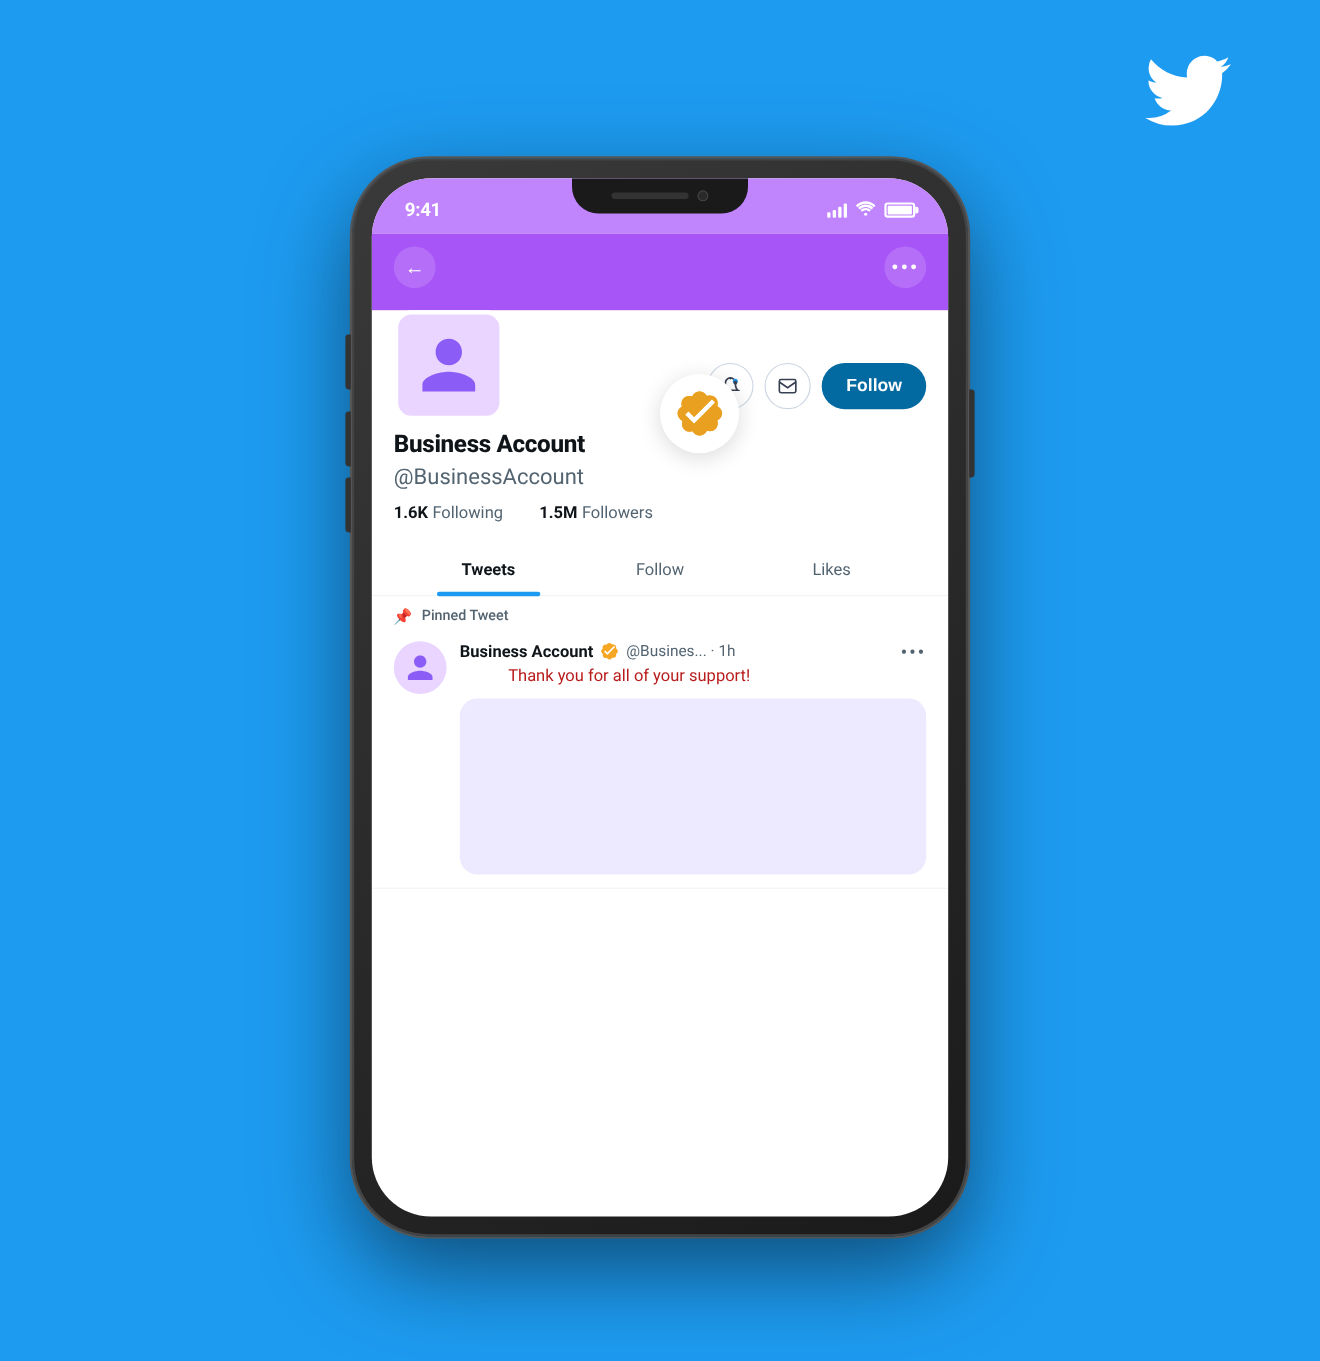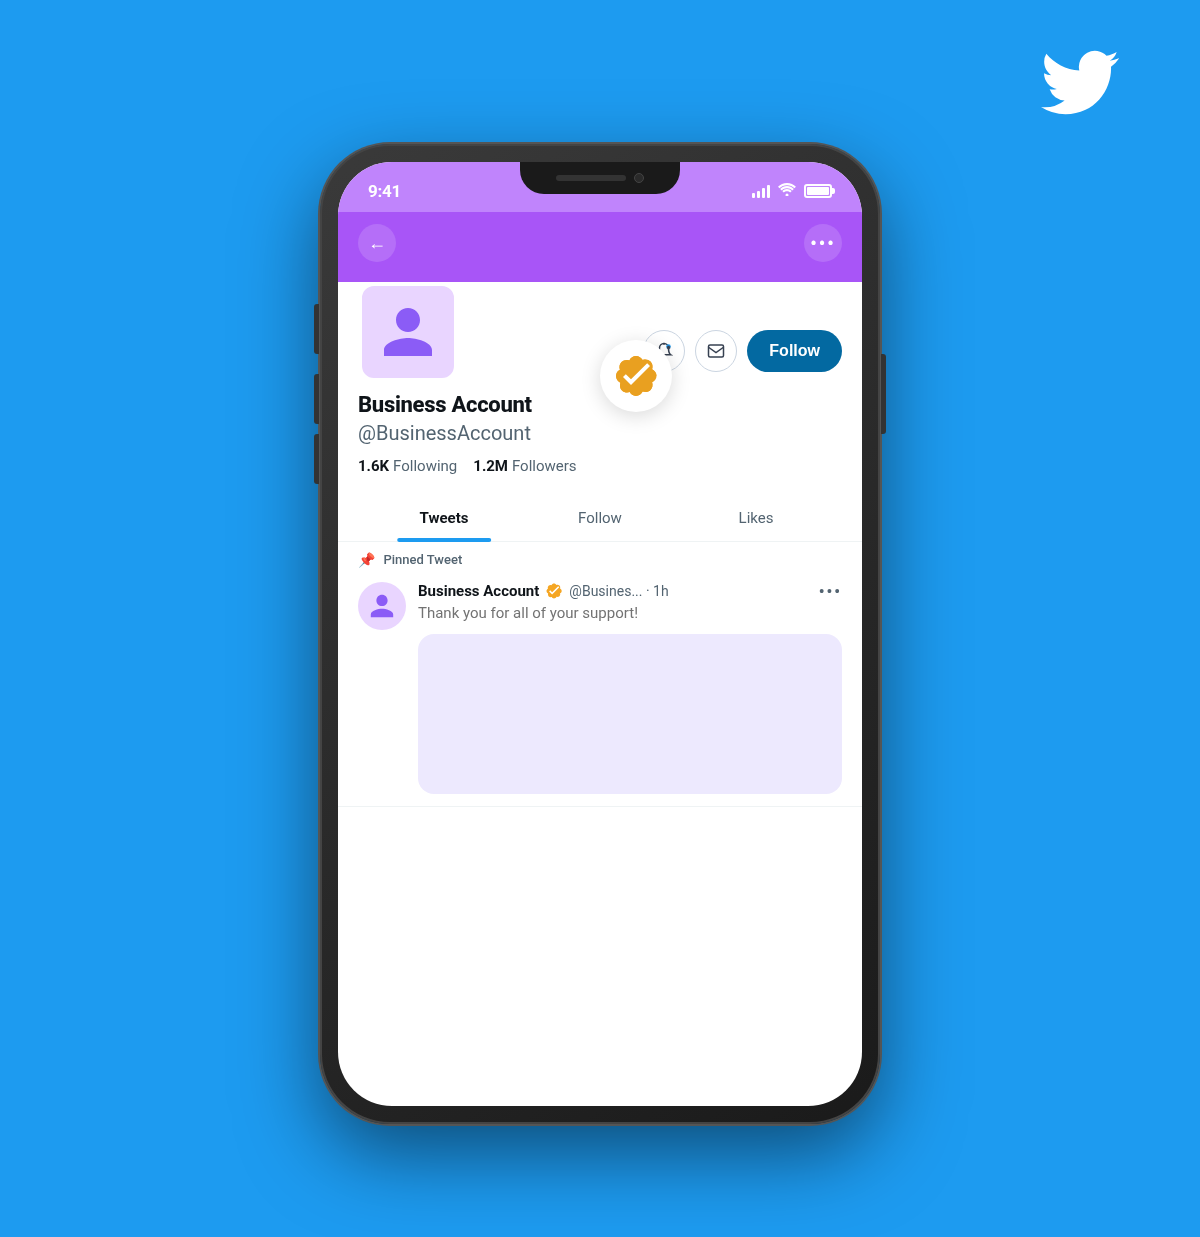--- a/index.html
+++ b/index.html
@@ -328,21 +328,21 @@
 
     .profile-handle {
       font-size: 20px;
       color: #536471;
       margin-bottom: 12px;
     }
 
     .stats-row {
       display: flex;
       align-items: center;
-      gap: 16px;
+      gap: 33px;
       margin-bottom: 20px;
     }
 
     .stat-item {
       display: flex;
       align-items: center;
       gap: 4px;
       font-size: 15px;
       color: #536471;
     }
@@ -469,23 +469,24 @@
     .tweet-more {
       margin-left: auto;
       color: #536471;
       font-size: 16px;
       letter-spacing: 2px;
       font-weight: 700;
     }
 
     .tweet-text {
       font-size: 15px;
-      color: #737373;
+      color: #b91c1c;
       line-height: 1.4;
       margin-bottom: 10px;
+      margin-left: 44px;
     }
 
     .tweet-image {
       width: 100%;
       height: 160px;
       background: #EDE9FE;
       border-radius: 16px;
     }
 
     
@@ -586,21 +587,21 @@
         </div>
 
         <div class="profile-handle">@BusinessAccount</div>
 
         <div class="stats-row">
           <div class="stat-item">
             <span class="stat-number">1.6K</span>
             <span>Following</span>
           </div>
           <div class="stat-item">
-            <span class="stat-number">1.2M</span>
+            <span class="stat-number">1.5M</span>
             <span>Followers</span>
           </div>
         </div>
 
         <div class="tabs-row">
           <div class="tab-item active">Tweets</div>
           <div class="tab-item">Follow</div>
           <div class="tab-item">Likes</div>
         </div>
       </div>

